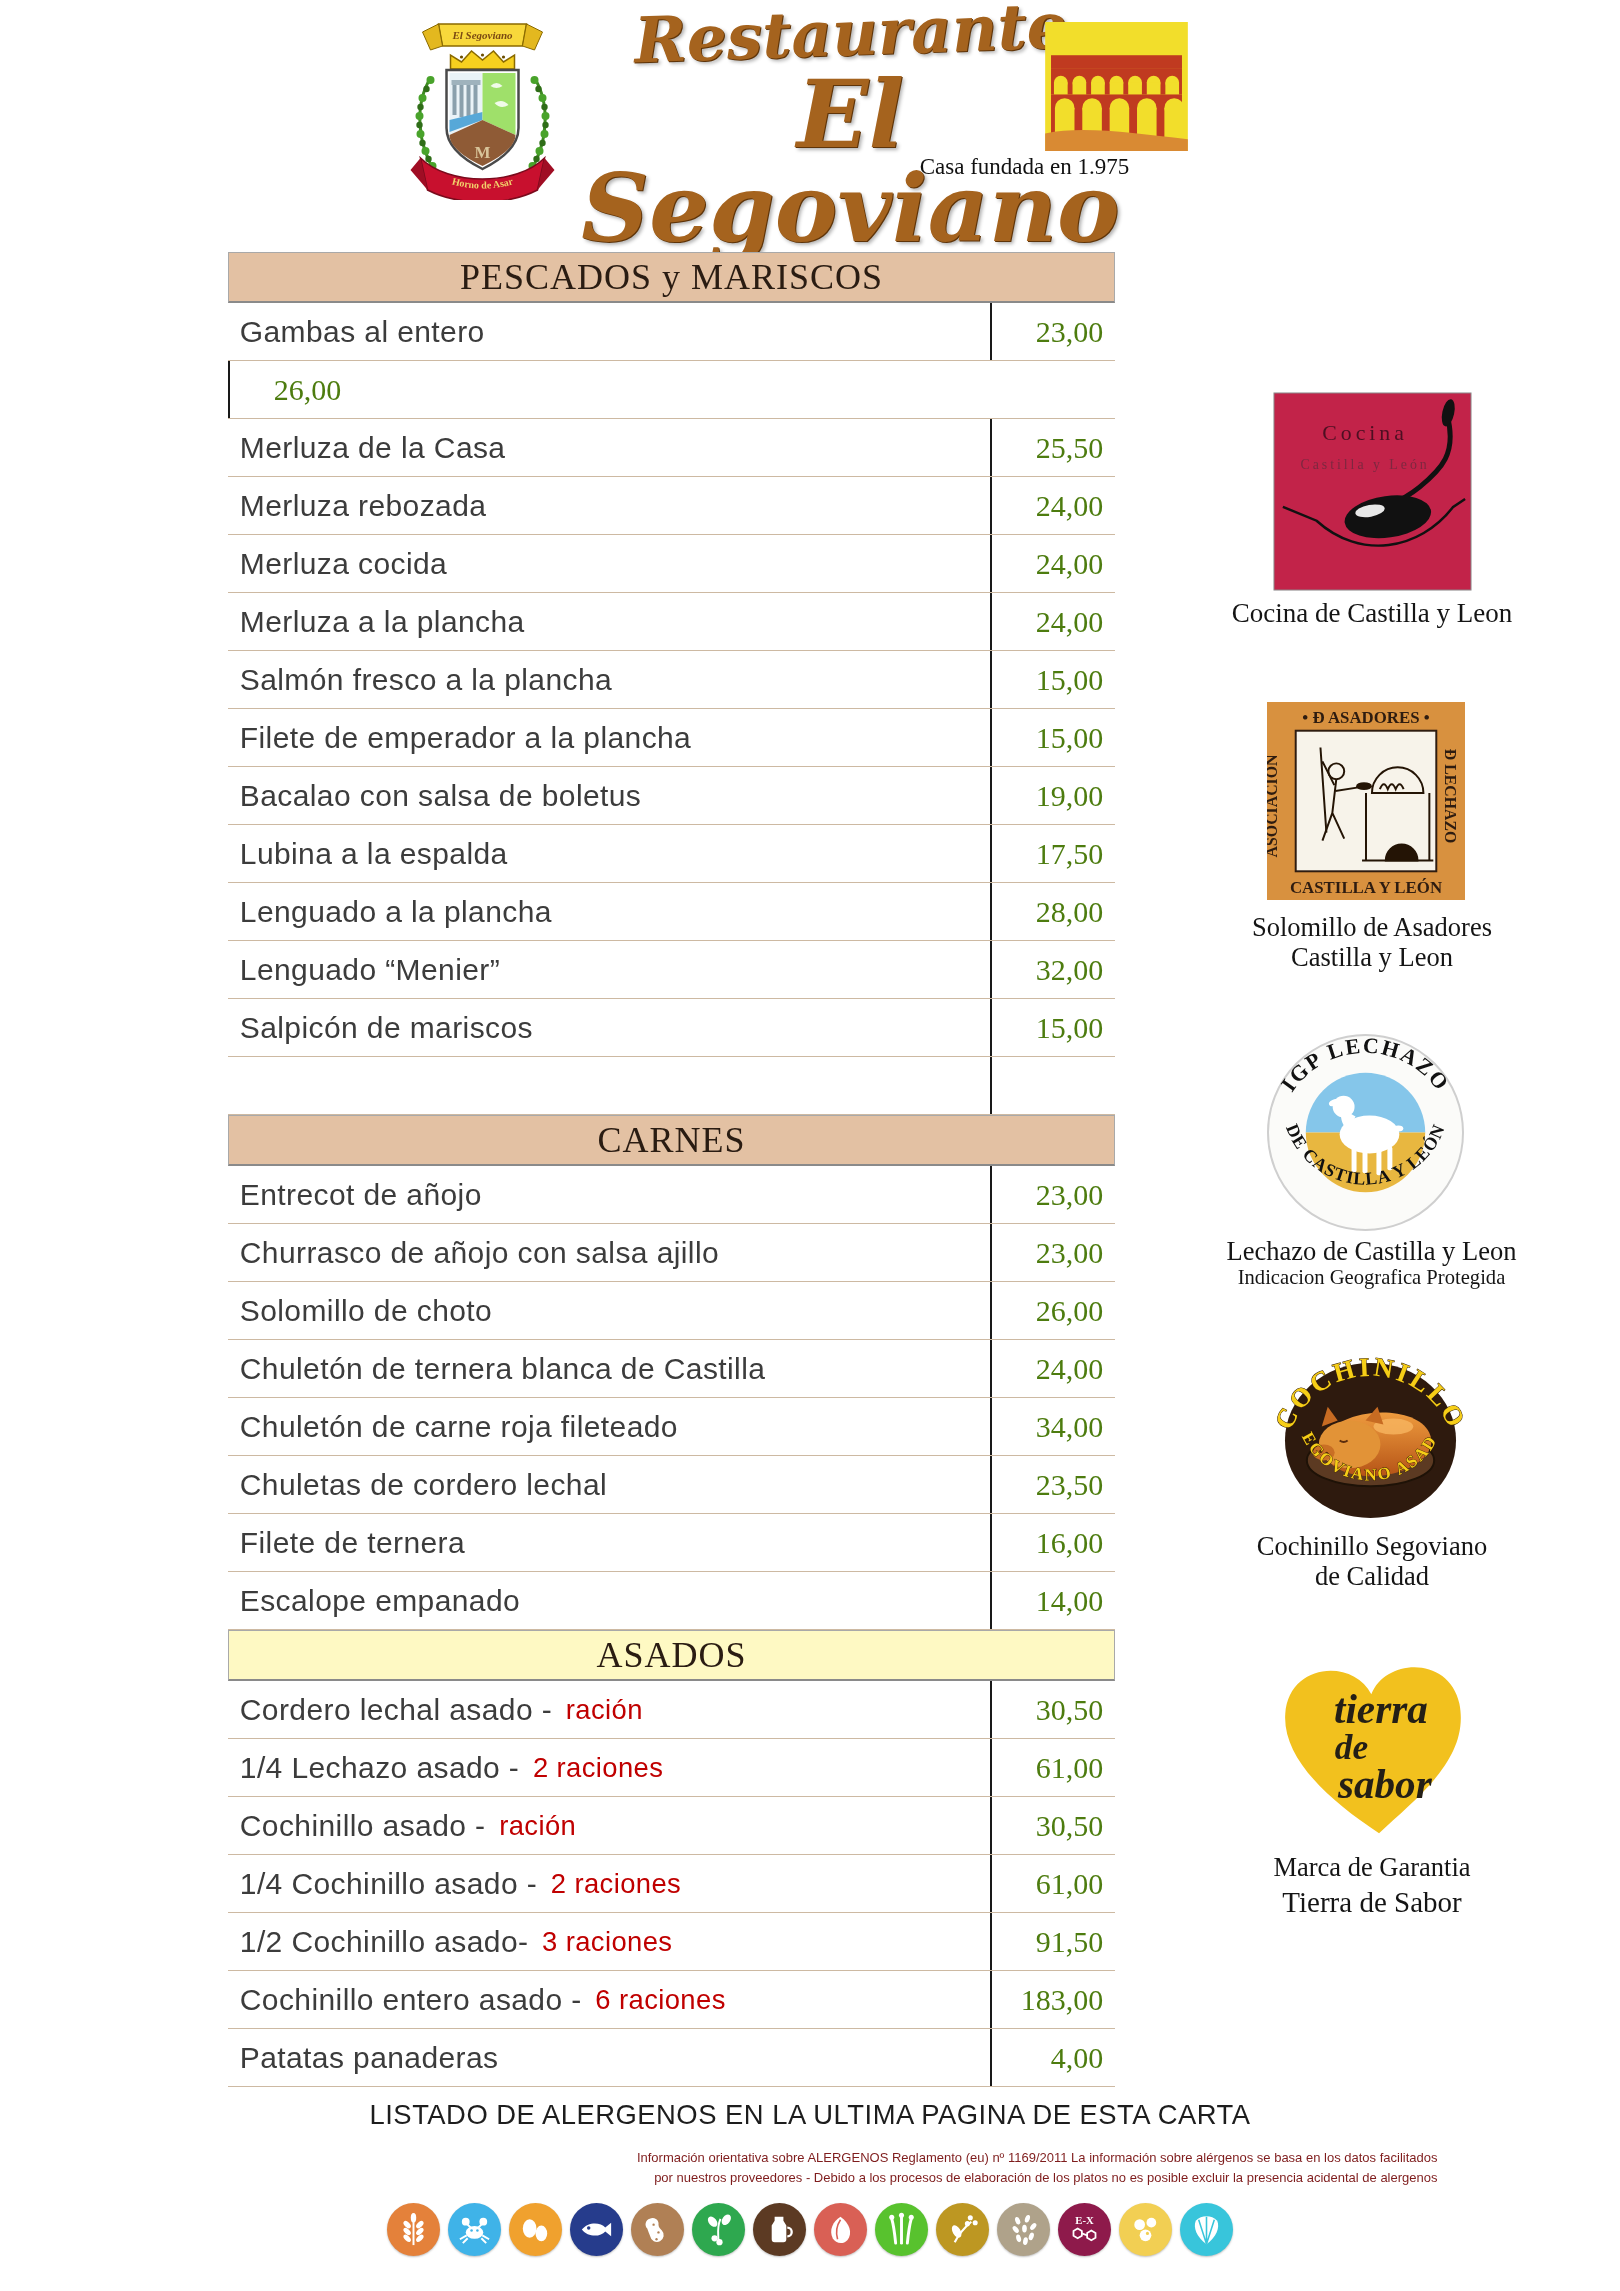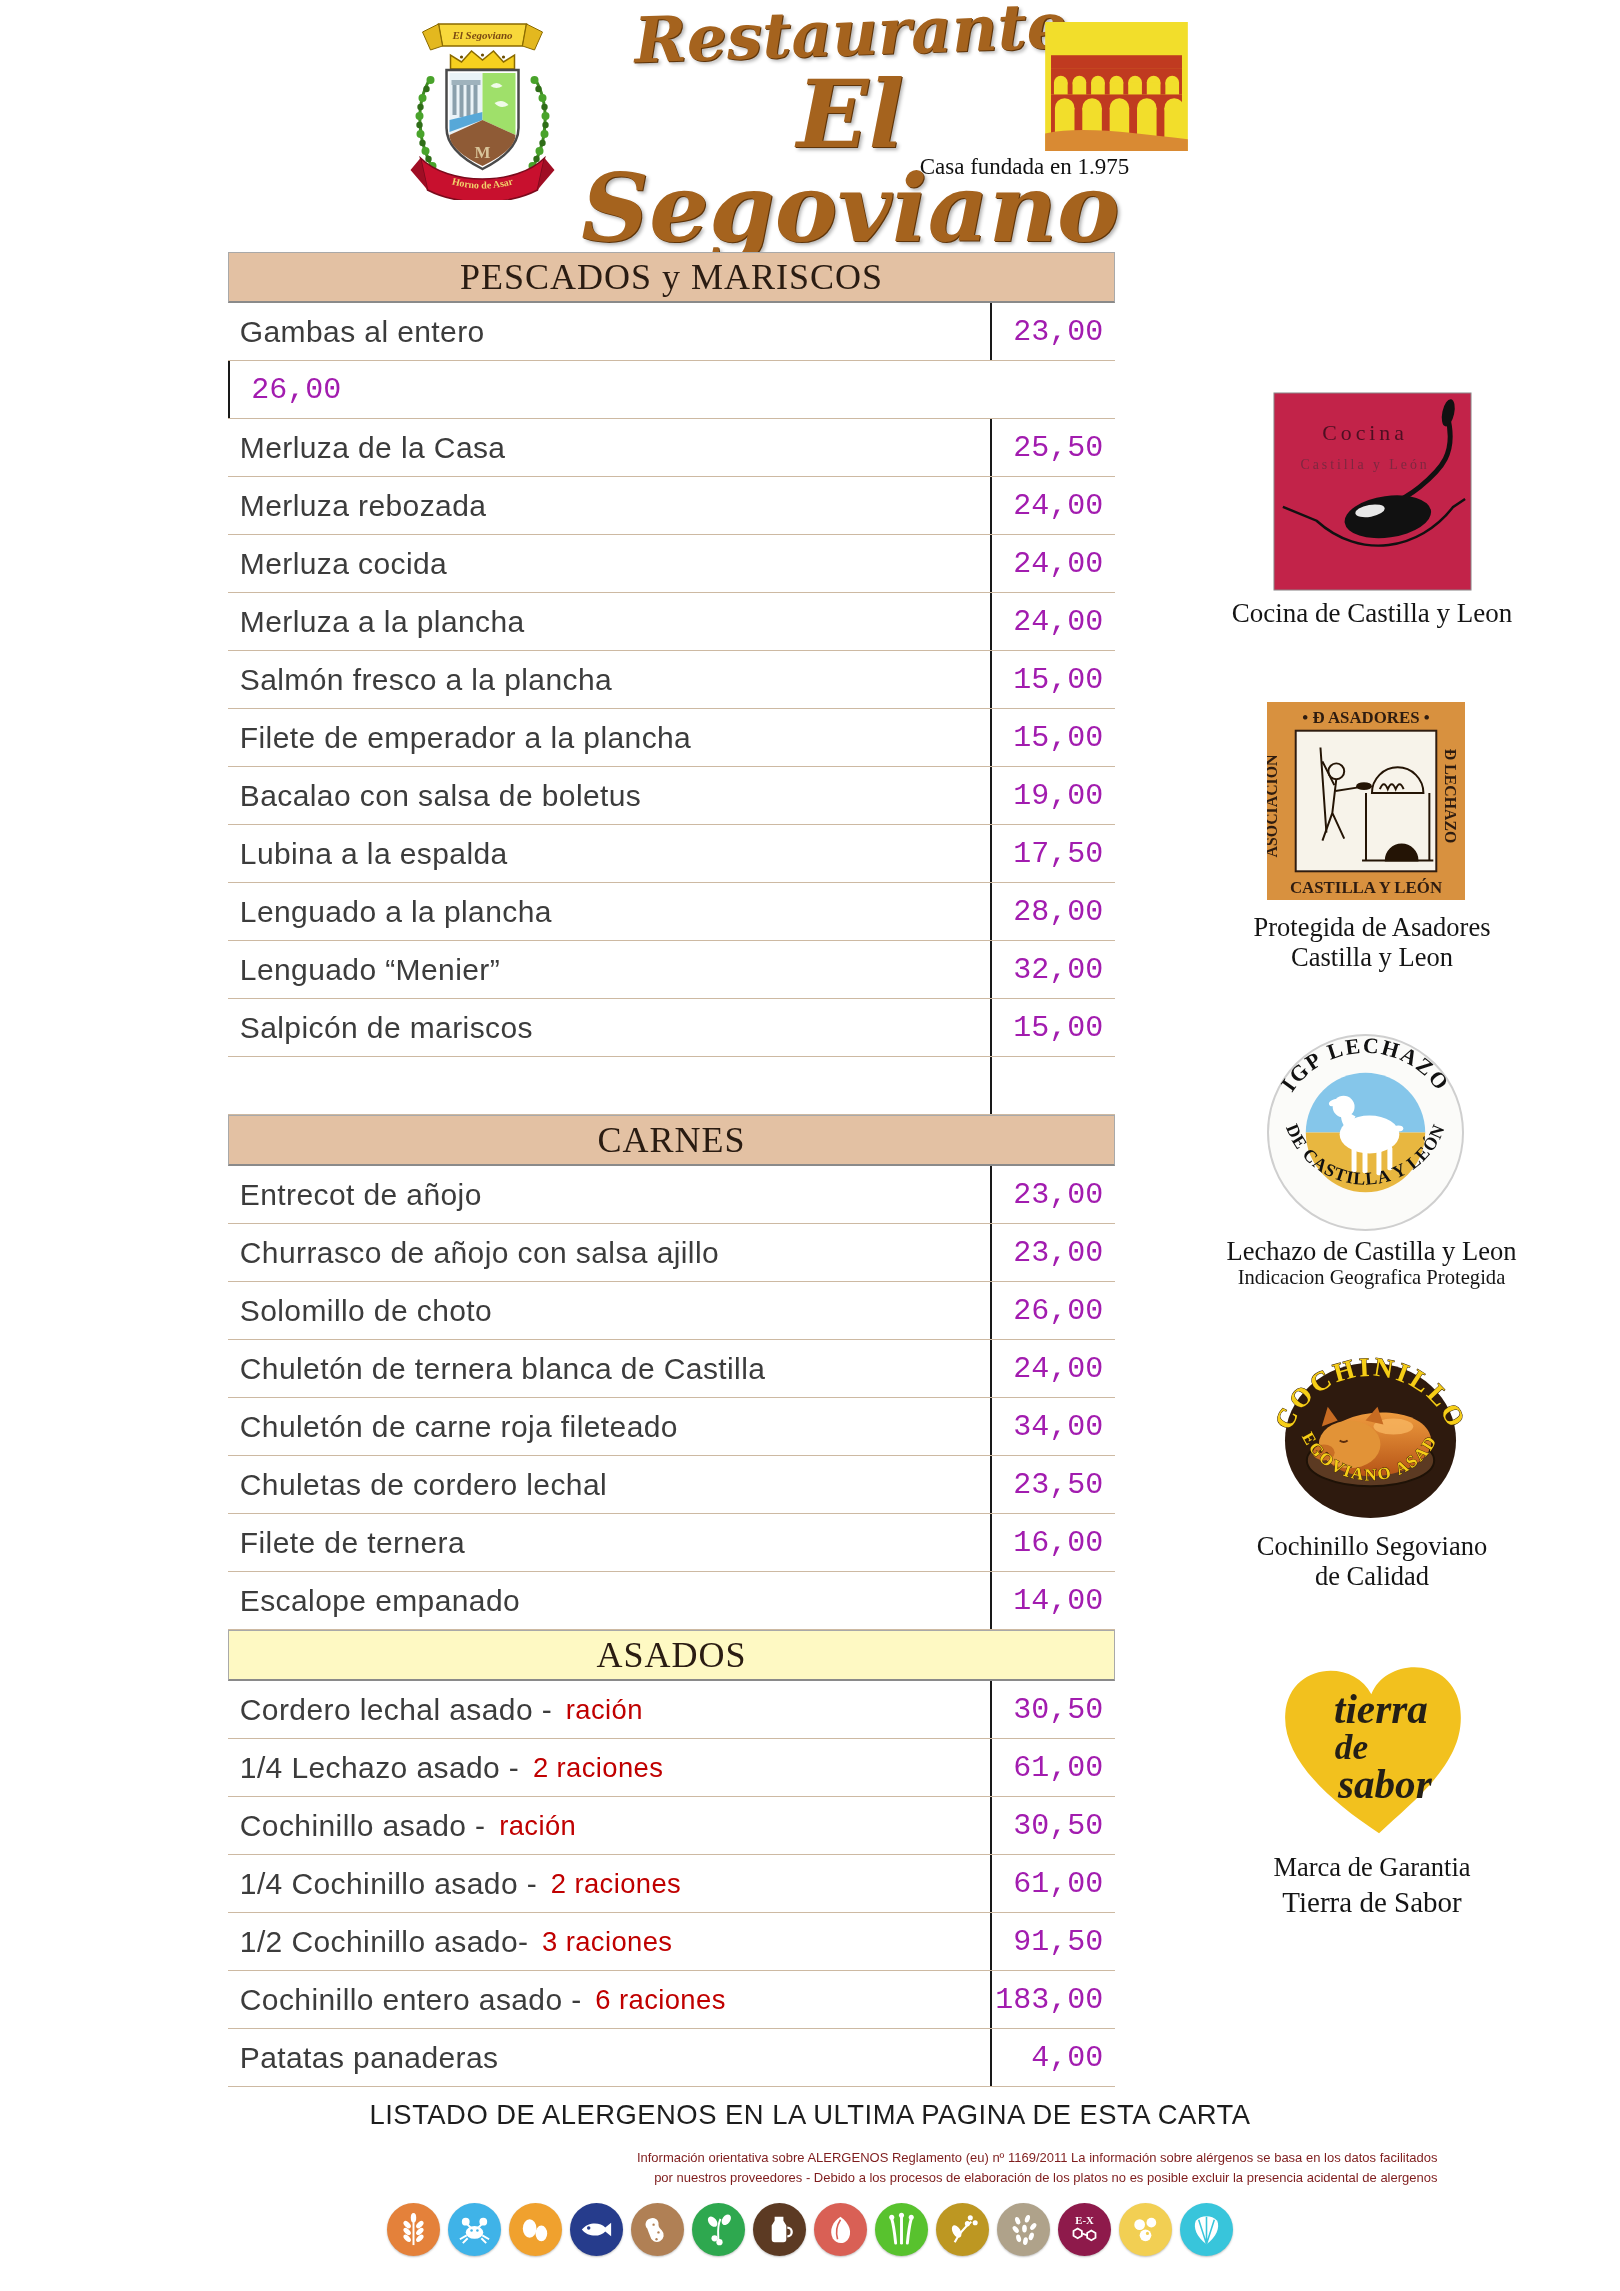--- a/index.html
+++ b/index.html
@@ -21,21 +21,21 @@
   .menu{position:absolute;left:228px;top:252px;width:887px;}
   .band{height:51px;border:1px solid #a9a9a9;border-bottom:2px solid #8a8a8a;box-sizing:border-box;
         display:flex;align-items:center;justify-content:center;
         font-family:"Liberation Serif",serif;font-size:36px;letter-spacing:1px;color:#2a1c12;}
   .row{display:flex;align-items:stretch;min-height:57px;border-bottom:1px solid #cdb9a2;}
   .cell-name{flex:1;display:flex;align-items:center;padding-left:11.8px;
         font-size:30px;color:#3c3c3c;letter-spacing:0.4px;}
   .item-note{color:#c00000;font-size:27.4px;margin-left:13.7px;}
   .cell-price{width:125px;border-left:2.9px solid #191919;display:flex;align-items:center;
         justify-content:flex-end;padding-right:11.8px;box-sizing:border-box;
-        font-family:Liberation Mono, monospace;font-size:30px;color:#a21caf;}
+        font-family:Liberation Serif, serif;font-size:30px;color:#4d7c0f;}
 
   
   .badge-img{position:absolute;}
   .bcap{position:absolute;text-align:center;font-family:"Liberation Serif",serif;color:#151515;}
   .bcap .l1{display:block;}
   .bcap .l2{display:block;}
   #cap-cocina{left:1220px;top:598px;width:304px;font-size:27px;}
   #cap-asadores{left:1220px;top:912px;width:304px;font-size:26.5px;line-height:1.15;}
   #cap-igp{left:1210px;top:1237px;width:323px;font-size:26.5px;line-height:1.1;}
   #cap-igp .l2{font-size:20.6px;}
@@ -477,21 +477,21 @@
       <text x="116" y="76" font-size="42">tierra</text>
       <text x="86" y="112" font-size="36">de</text>
       <text x="120" y="152" font-size="42">sabor</text>
     </g>
   </svg>
 
   <div class="bcap" id="cap-cocina">
     <span class="l1">Cocina de Castilla y Leon</span>
   </div>
   <div class="bcap" id="cap-asadores">
-    <span class="l1">Protegida de Asadores</span>
+    <span class="l1">Solomillo de Asadores</span>
     <span class="l2">Castilla y Leon</span>
   </div>
   <div class="bcap" id="cap-igp">
     <span class="l1">Lechazo de Castilla y Leon</span>
     <span class="l2">Indicacion Geografica Protegida</span>
   </div>
   <div class="bcap" id="cap-cochinillo">
     <span class="l1">Cochinillo Segoviano</span>
     <span class="l2">de Calidad</span>
   </div>

